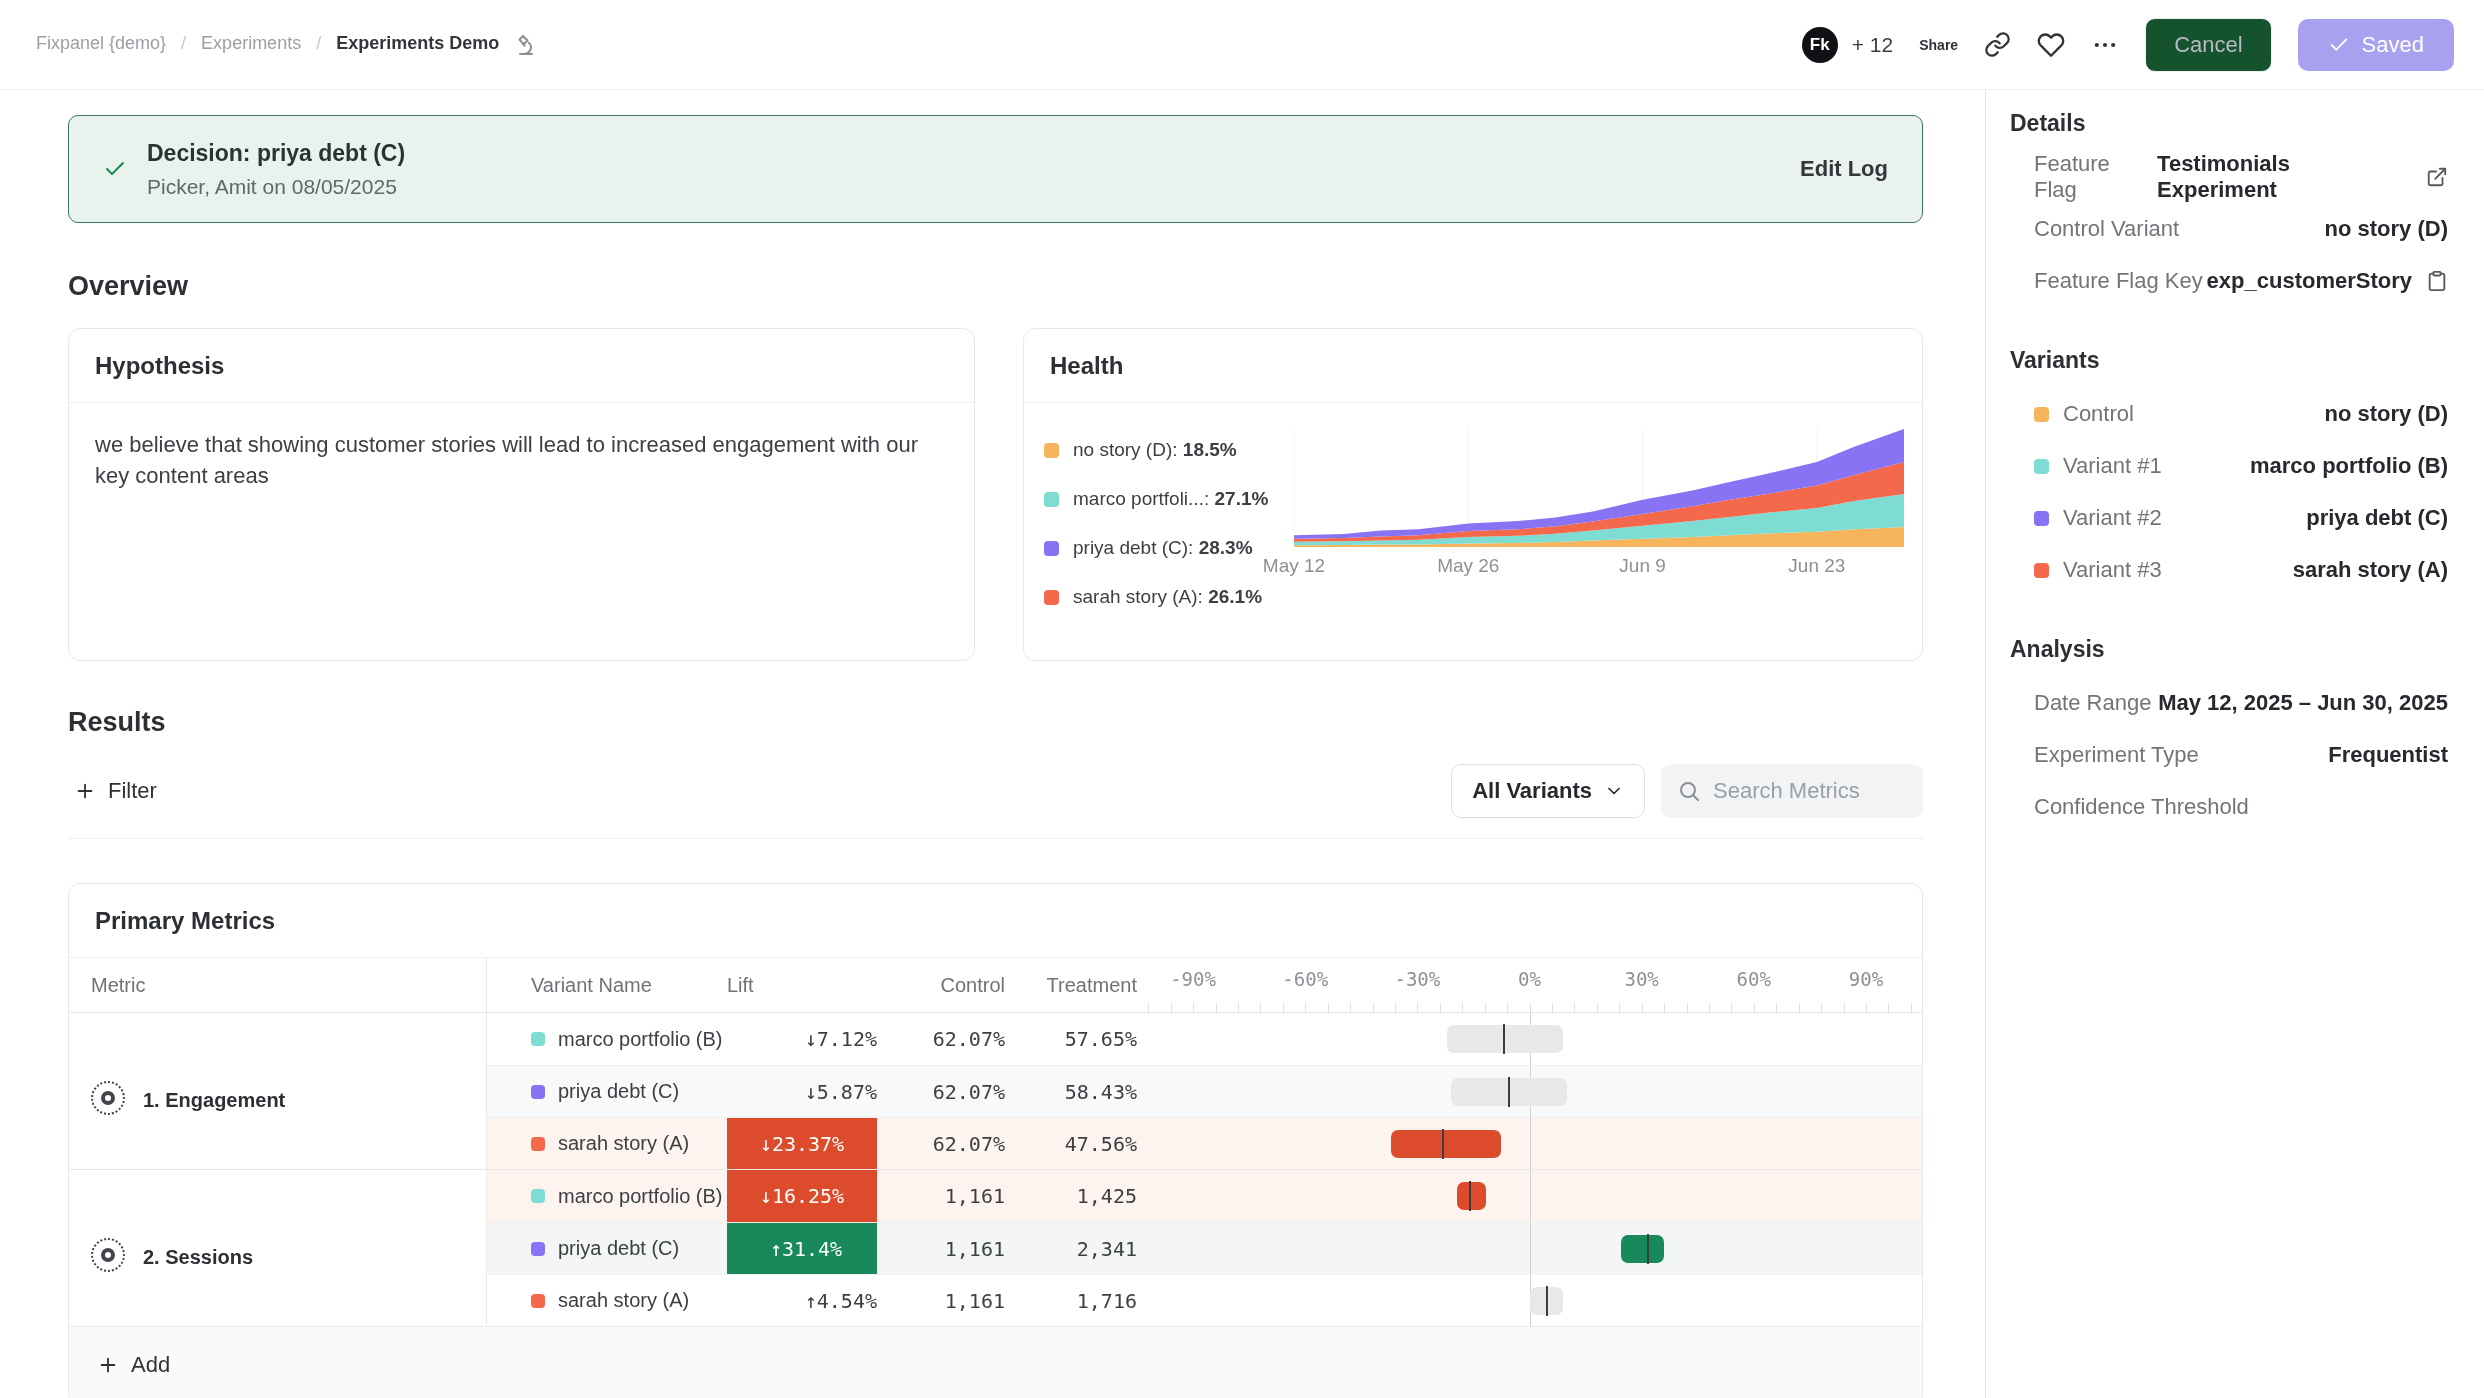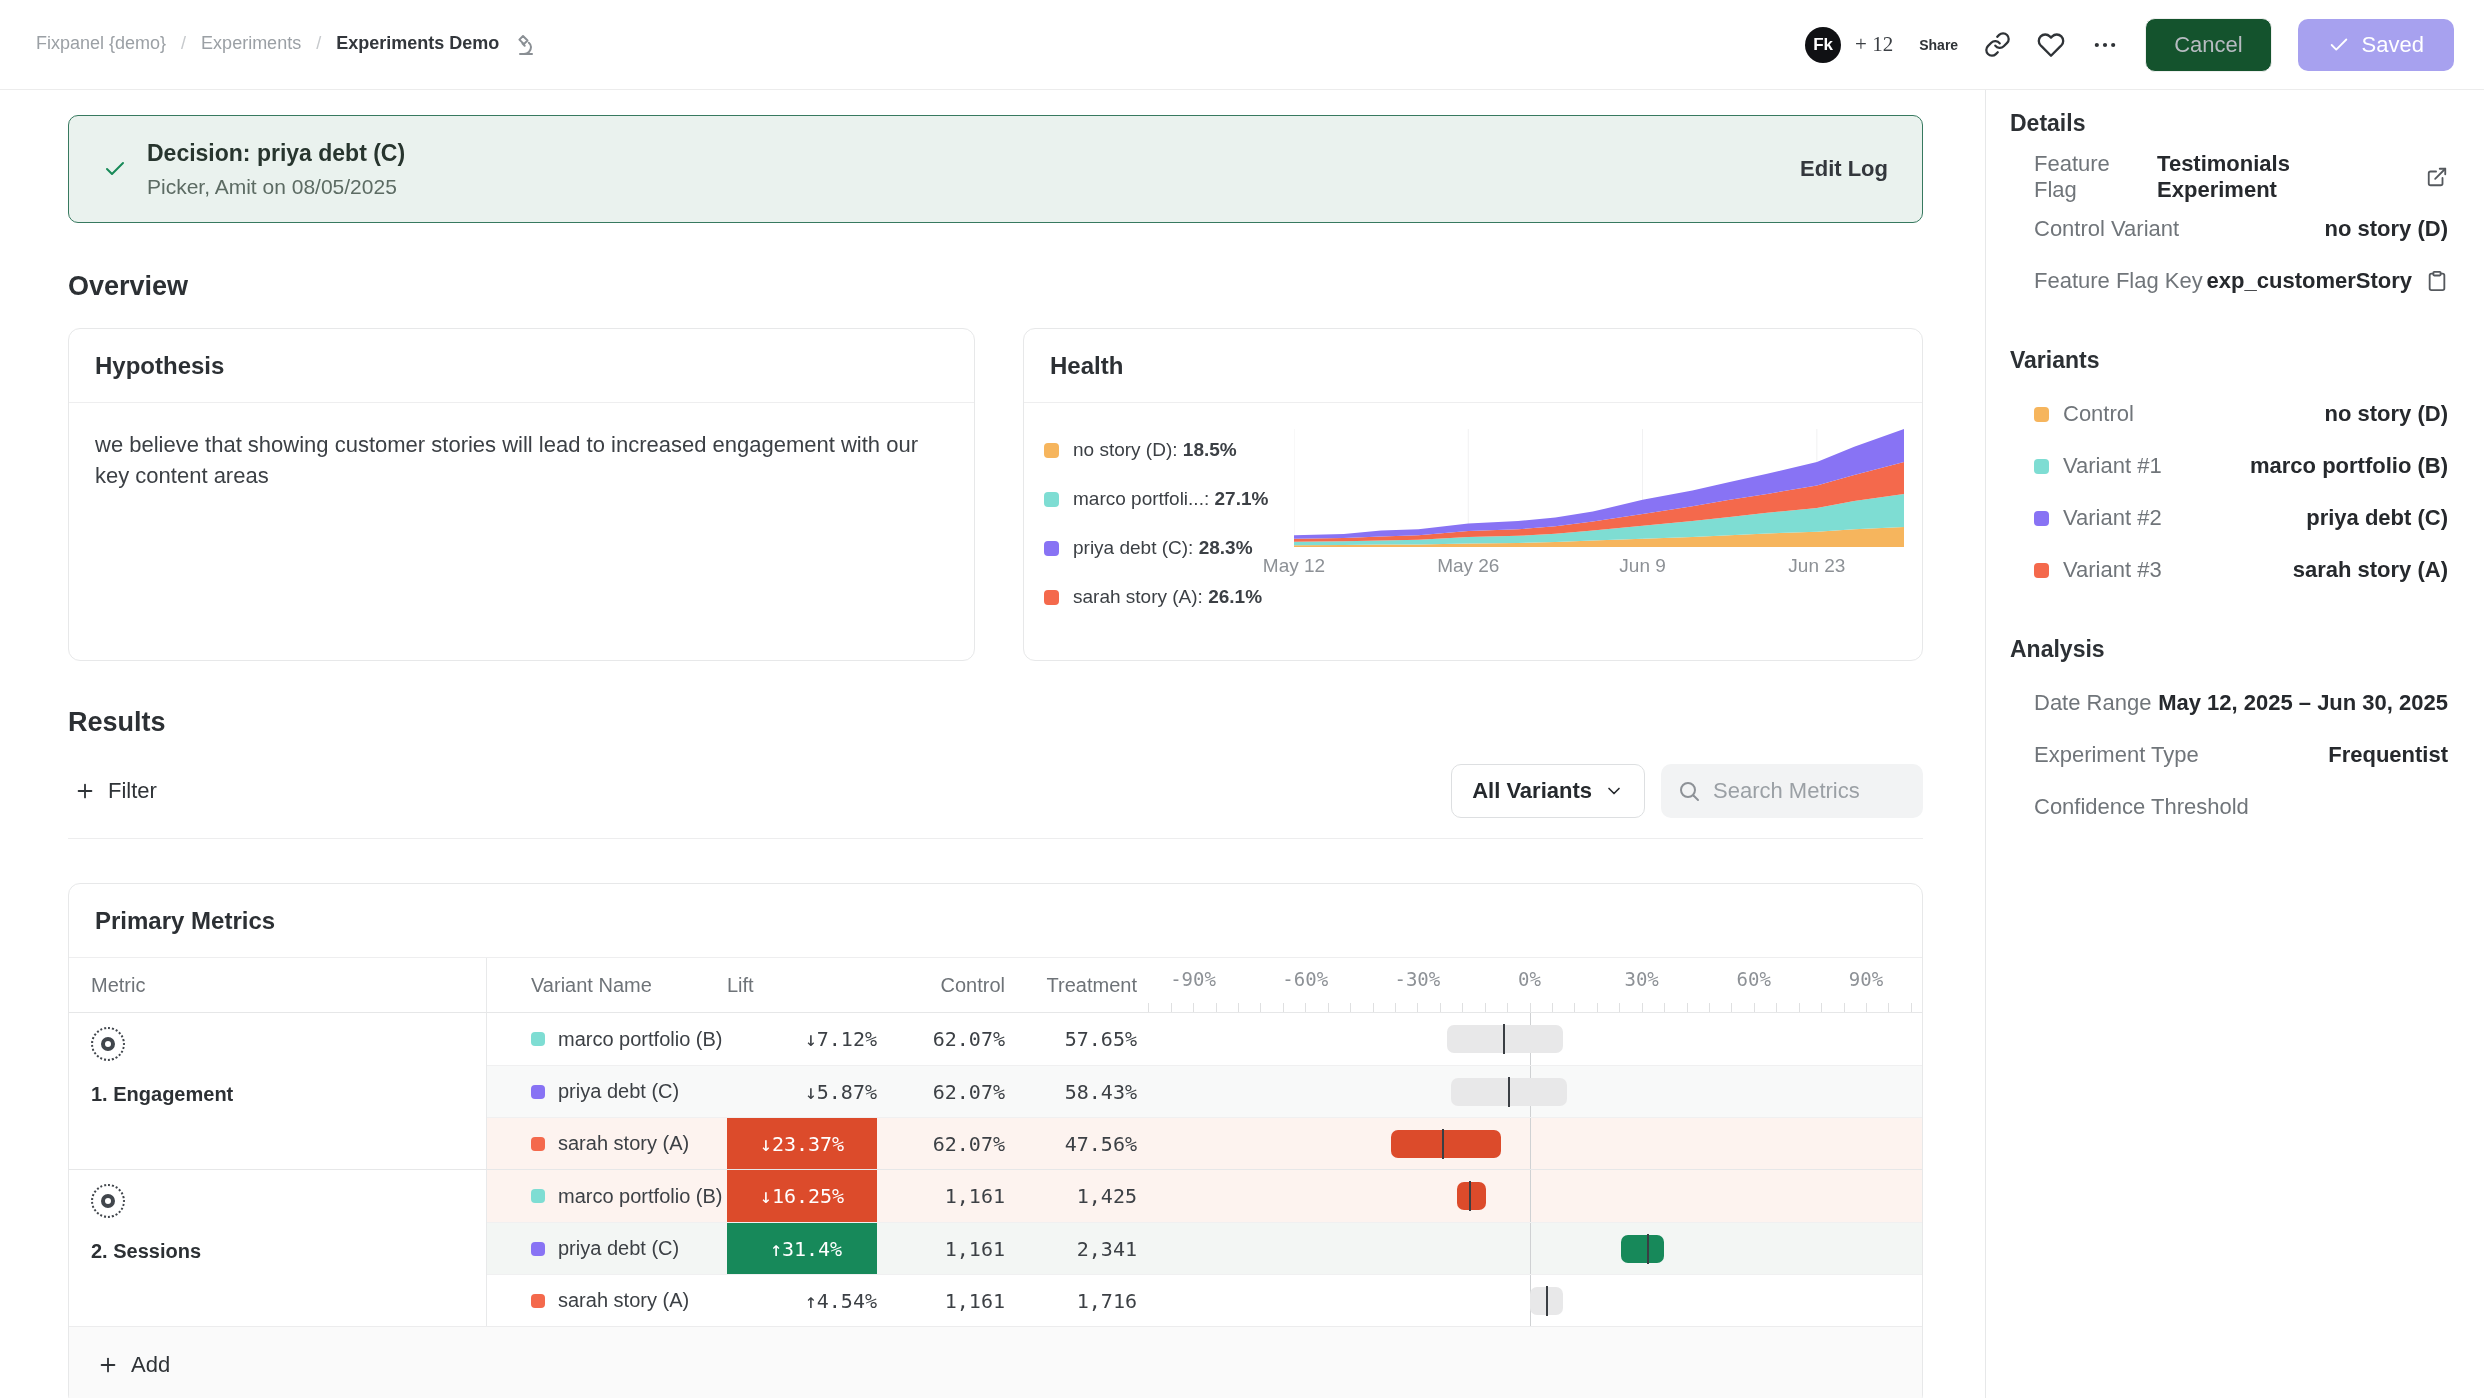--- a/index.html
+++ b/index.html
@@ -10,21 +10,21 @@
   .topbar { height:90px; display:flex; align-items:center; justify-content:space-between;
     padding:0 30px 0 36px; border-bottom:1px solid #ececec; background:#fff; }
   .breadcrumb { display:flex; align-items:flex-start; gap:15px; font-size:18px; }
   .bc-muted { color:#9ba0a5; cursor:pointer; }
   .bc-sep { color:#c6c9cc; }
   .bc-current { color:#33373c; font-weight:600; }
   .microscope { color:#8a8f94; display:flex; align-items:center; }
   .actions { display:flex; align-items:center; gap:26px; }
   .avatar { width:36px; height:36px; border-radius:50%; background:#101114; color:#fff;
     display:flex; align-items:center; justify-content:center; font-weight:700; font-size:17px; cursor:pointer; }
-  .collab { font-size:21px; color:#3b3f44; margin-left:-12px;font-family:Liberation Serif, serif; }
+  .collab { font-size:21px; color:#3b3f44; margin-left:-12px; }
   .txt-btn { background:none; border:none; font-size:14px; font-weight:600; color:#2f3337;
     cursor:pointer; font-family:inherit; }
   .icon-btn { background:none; border:none; color:#2f3337; cursor:pointer; display:flex; align-items:center; }
   .cancel-btn { background:#14532d; border:1px solid #efefef; border-radius:10px; padding:13px 28px;
     font-size:22px; color:#b7bbc1; font-family:inherit; cursor:pointer; }
   .saved-btn { border:none; border-radius:10px; padding:13px 30px; font-size:22px; color:#fff;
     font-family:inherit; cursor:pointer; display:flex; align-items:center; gap:12px; font-weight:500; }
 
   
   .content { display:flex; height:1308px; }
@@ -85,21 +85,21 @@
   .col-metric { width:418px; padding-left:22px; border-right:1px solid #e8e9ea; height:100%; display:flex; align-items:center; }
   .col-variant { width:240px; padding-left:44px; }
   .col-lift { width:150px; }
   .col-control { width:128px; text-align:right; }
   .col-treatment { width:132px; text-align:right; }
   .col-ci { flex:1; position:relative; height:100%; }
   .ci-axis-label { position:absolute; top:10px; transform:translateX(-50%); font-size:19px; color:#8d9196; font-family:"DejaVu Sans Mono", monospace;}
   .ci-tick { position:absolute; bottom:0; width:1px; background:#dfe0e1; height:9px; }
   .metric-group { display:flex; border-top:1px solid #e6e7e8; }
   .metric-cell { width:418px; border-right:1px solid #e8e9ea; padding:14px 0 0 22px;
-    display:flex; gap:18px; align-items:flex-start;flex-direction:column; }
+    display:flex; gap:18px; align-items:center; }
   .metric-icon { width:34px; height:34px; border:2px dotted #41464c; border-radius:50%;
     display:flex; align-items:center; justify-content:center; flex:0 0 auto; }
   .metric-icon i { width:14px; height:14px; border:4px solid #41464c; border-radius:50%; display:block; }
   .metric-name { font-size:20px; font-weight:600; color:#2c3034; padding-top:4px; }
   .vrows { flex:1; }
   .vrow { display:flex; align-items:stretch; height:52px; }
   .vrow + .vrow { border-top:1px solid #f0f0f1; }
   .vrow.bg-pink { background:#fdf3ef; }
   .vrow.bg-gray { background:#f8f9f9; }
   .vrow.bg-green { background:#f3f6f4; }

